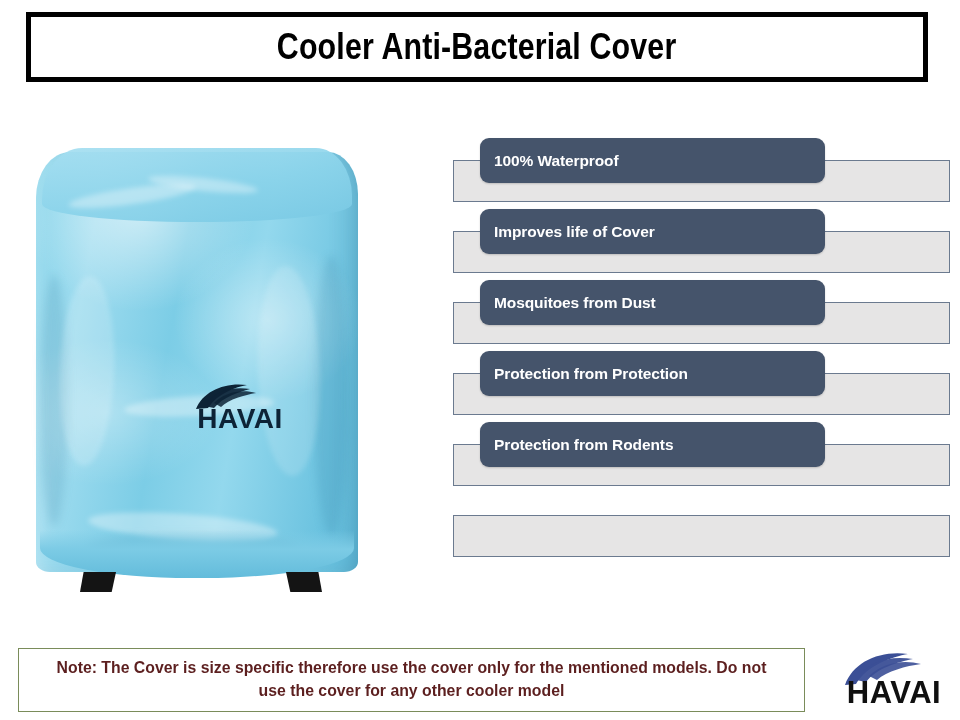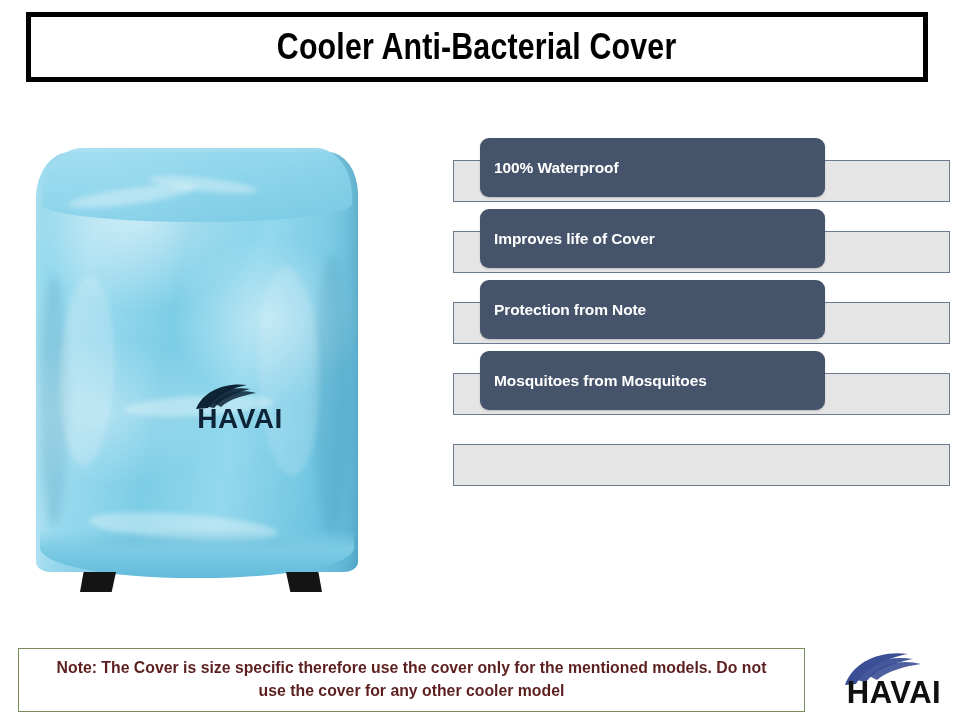--- a/index.html
+++ b/index.html
@@ -121,21 +121,21 @@
     position: absolute;
     left: 453px; top: 22px;
     width: 497px; height: 42px;
     background: #e6e5e5;
     border: 1px solid #6b7a8f;
     box-sizing: border-box;
   }
   .feature-chip {
     position: absolute;
     left: 480px; top: 0px;
-    width: 345px; height: 59px;
+    width: 345px; height: 45px;
     background: #45546b;
     border-radius: 9px;
     display: flex; align-items: center;
     box-shadow: 0 1px 2px rgba(0,0,0,.18);
   }
   .feature-label {
     color: #ffffff;
     font-size: 15.5px;
     font-weight: 700;
     padding-left: 14px;
@@ -219,31 +219,37 @@
   <div class="feature-row">
     <div class="feature-bg"></div>
     <div class="feature-chip">
       <span class="feature-label">Improves life of Cover</span>
     </div>
   </div>
 
   <div class="feature-row">
     <div class="feature-bg"></div>
     <div class="feature-chip">
-      <span class="feature-label">Protection from Note</span>
-    </div>
-  </div>
-
-  <div class="feature-row">
-    <div class="feature-bg"></div>
-    <div class="feature-chip">
-      <span class="feature-label">Mosquitoes from Mosquitoes</span>
-    </div>
-  </div>
-
+      <span class="feature-label">Mosquitoes from Dust</span>
+    </div>
+  </div>
+
+  <div class="feature-row">
+    <div class="feature-bg"></div>
+    <div class="feature-chip">
+      <span class="feature-label">Protection from Protection</span>
+    </div>
+  </div>
+
+  <div class="feature-row">
+    <div class="feature-bg"></div>
+    <div class="feature-chip">
+      <span class="feature-label">Protection from Rodents</span>
+    </div>
+  </div>
 
   <div class="feature-row">
     <div class="feature-bg"></div>
   </div>
 
 </div>
 
 <div class="note-box">
   <div class="note-text">Note: The Cover is size specific therefore use the cover only for the mentioned models. Do not use the cover for any other cooler model</div>
 </div>

